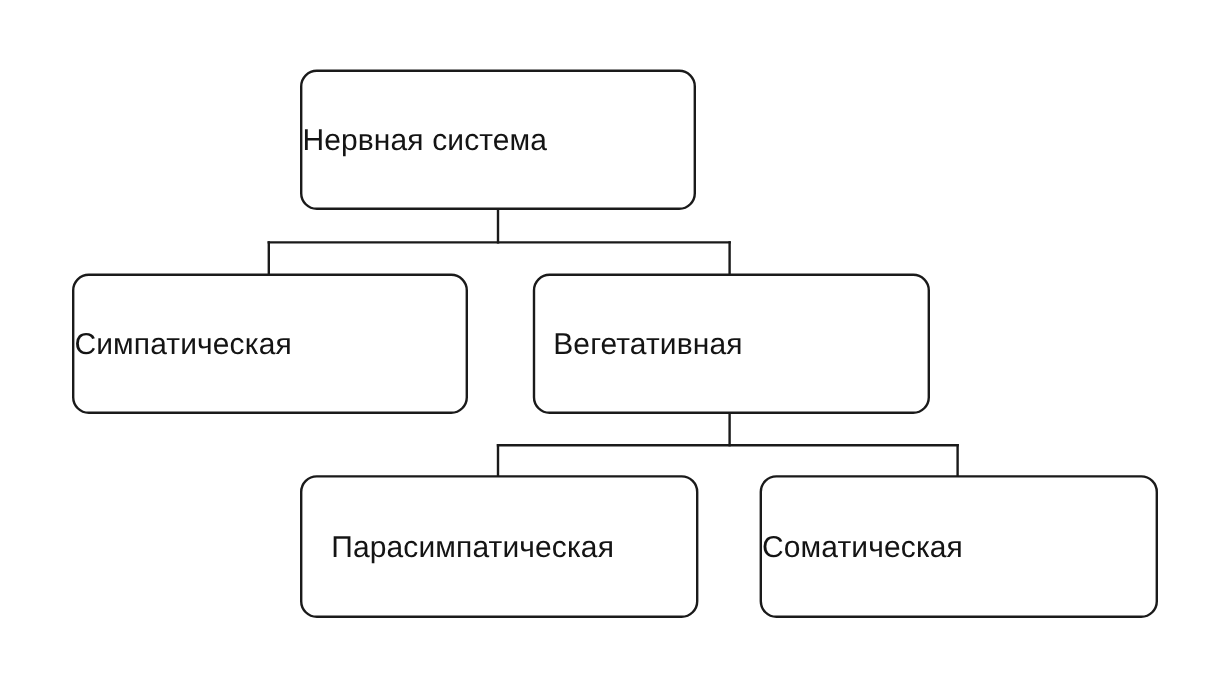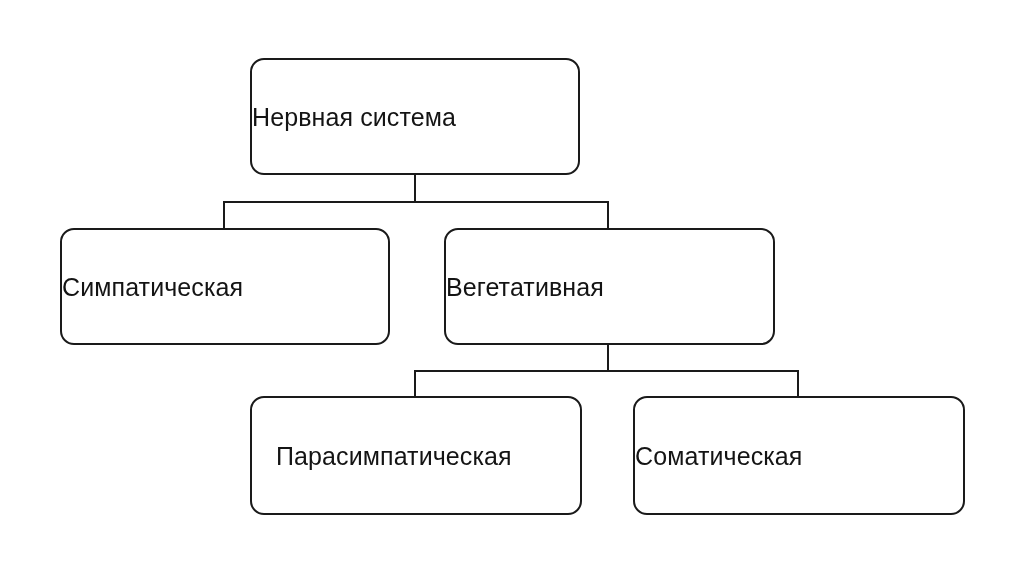--- a/index.html
+++ b/index.html
@@ -60,20 +60,21 @@
     left: 60px;
     top: 228px;
     width: 330px;
     height: 117px;
   }
   #node-autonomic {
     left: 444px;
     top: 228px;
     width: 331px;
     height: 117px;
+    padding-left: 15px;
   }
   
   #node-parasympathetic {
     left: 250px;
     top: 396px;
     width: 332px;
     height: 119px;
     padding-left: 24px;
   }
   #node-sympathetic {

